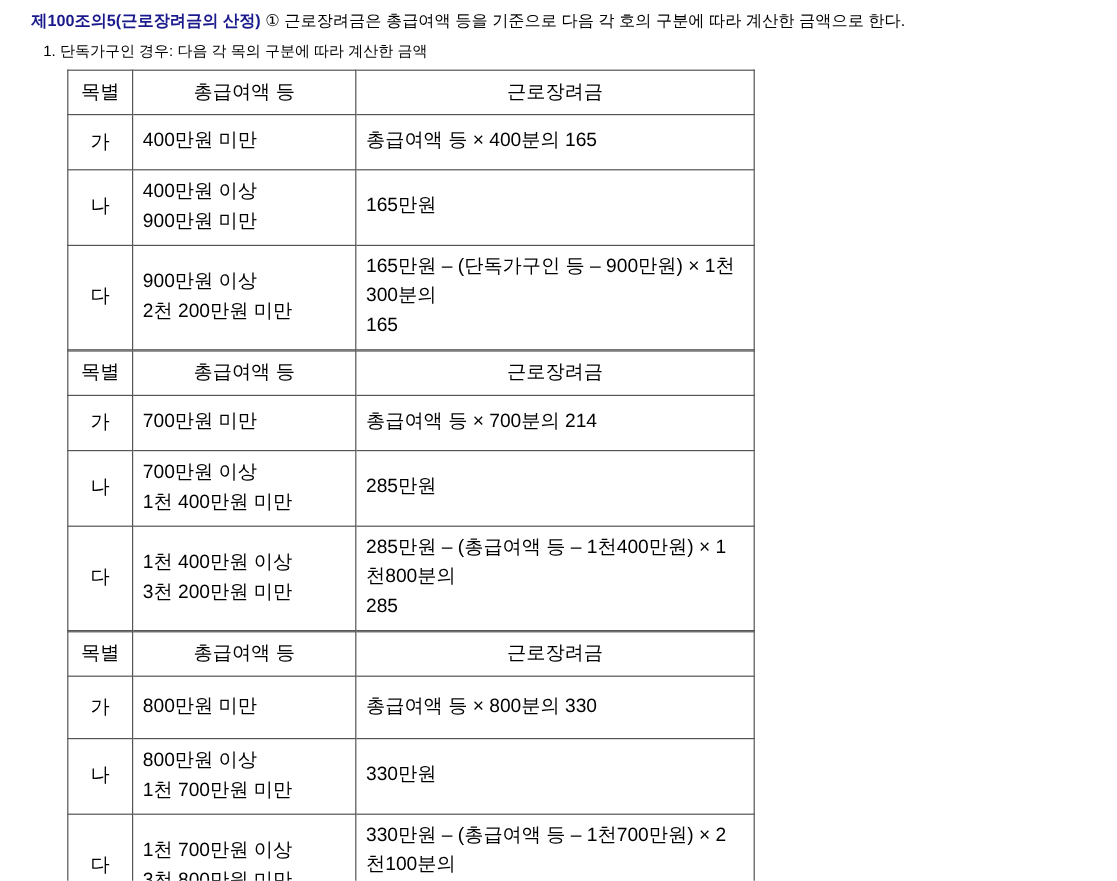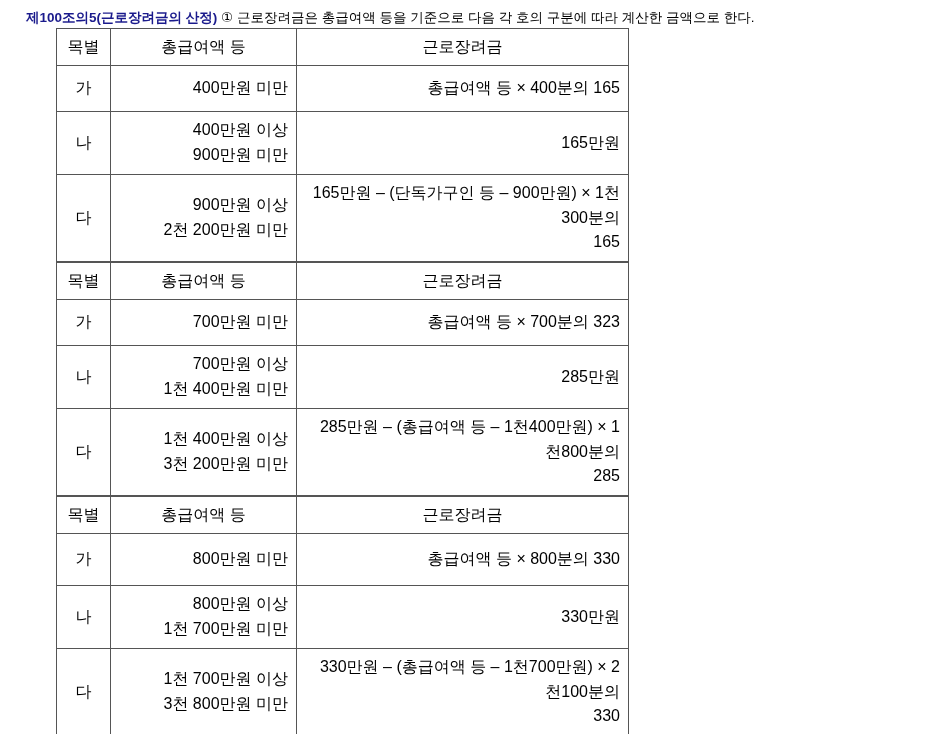--- a/index.html
+++ b/index.html
@@ -59,39 +59,40 @@
     height: 26px;
     padding: 5px 8px;
   }
   .col-label { width: 54px; }
   .col-income { width: 186px; }
   .col-credit { width: 332px; }
   td.cell-label {
     text-align: center;
   }
   td.cell-body {
-    text-align: right;
+    text-align: left;
   }
   .cell-line { display: block; line-height: 1.55; }
   .t1 tbody tr { height: 46px; }
   .t1 tbody tr.two-line { height: 54px; }
   .t2 tbody tr { height: 46px; }
   .t2 tbody tr.two-line { height: 54px; }
   .t3 tbody tr { height: 52px; }
   .t3 tbody tr.two-line { height: 56px; }
 </style>
 </head>
 <body>
 
 <div class="page">
 
   <div class="article-line">
     <span class="article-title">제100조의5(근로장려금의 산정)</span><span class="article-body"> ① 근로장려금은 총급여액 등을 기준으로 다음 각 호의 구분에 따라 계산한 금액으로 한다.</span>
   </div>
 
+  <div class="item-heading">1. 단독가구인 경우: 다음 각 목의 구분에 따라 계산한 금액</div>
   <table class="calc-table t1">
     <colgroup>
       <col class="col-label">
         <col class="col-income">
         <col class="col-credit">
     </colgroup>
     <thead>
       <tr>
         <th>목별</th>
         <th>총급여액 등</th>
@@ -145,21 +146,21 @@
         <th>근로장려금</th>
       </tr>
     </thead>
     <tbody>
       <tr>
         <td class="cell-label">가</td>
         <td class="cell-body">
           <span class="cell-line">700만원 미만</span>
         </td>
         <td class="cell-body">
-          <span class="cell-line">총급여액 등 × 700분의 323</span>
+          <span class="cell-line">총급여액 등 × 700분의 214</span>
         </td>
       </tr>
       <tr class="two-line">
         <td class="cell-label">나</td>
         <td class="cell-body">
           <span class="cell-line">700만원 이상</span>
           <span class="cell-line">1천 400만원 미만</span>
         </td>
         <td class="cell-body">
           <span class="cell-line">285만원</span>

